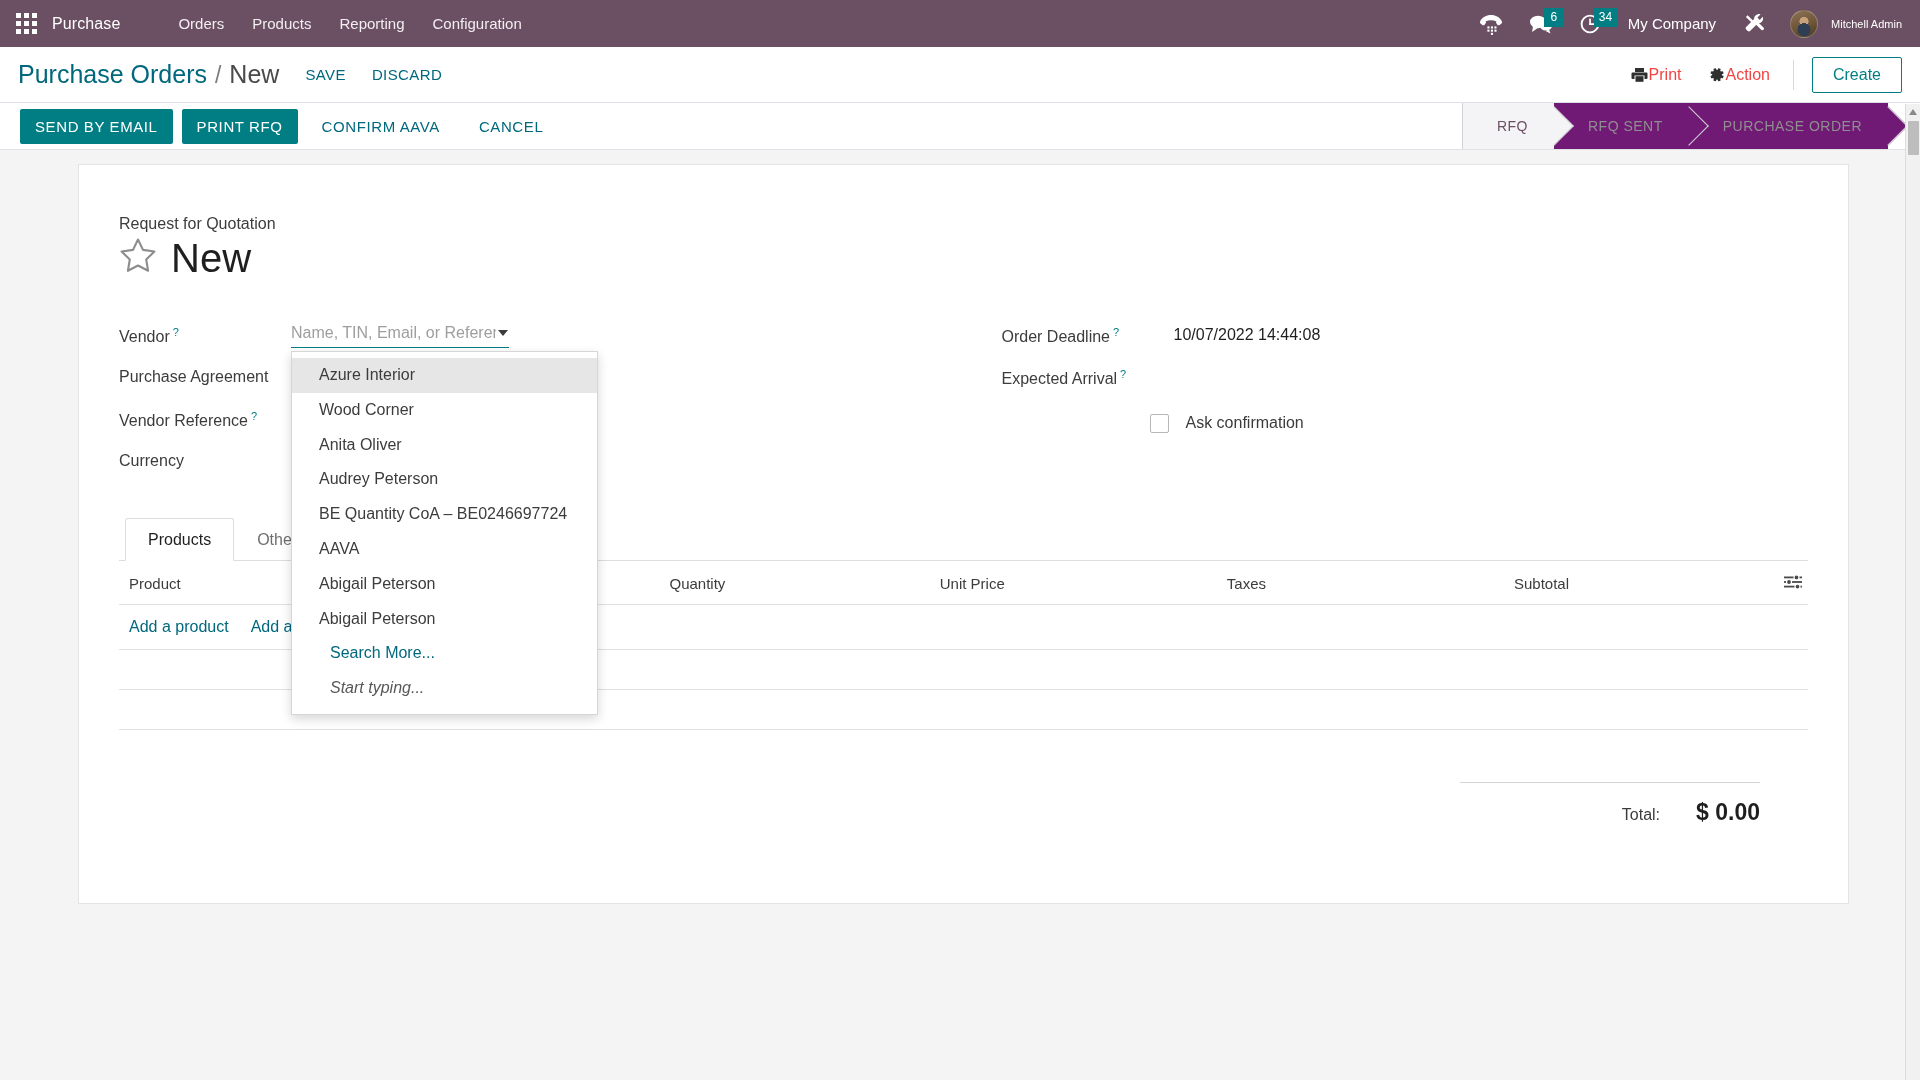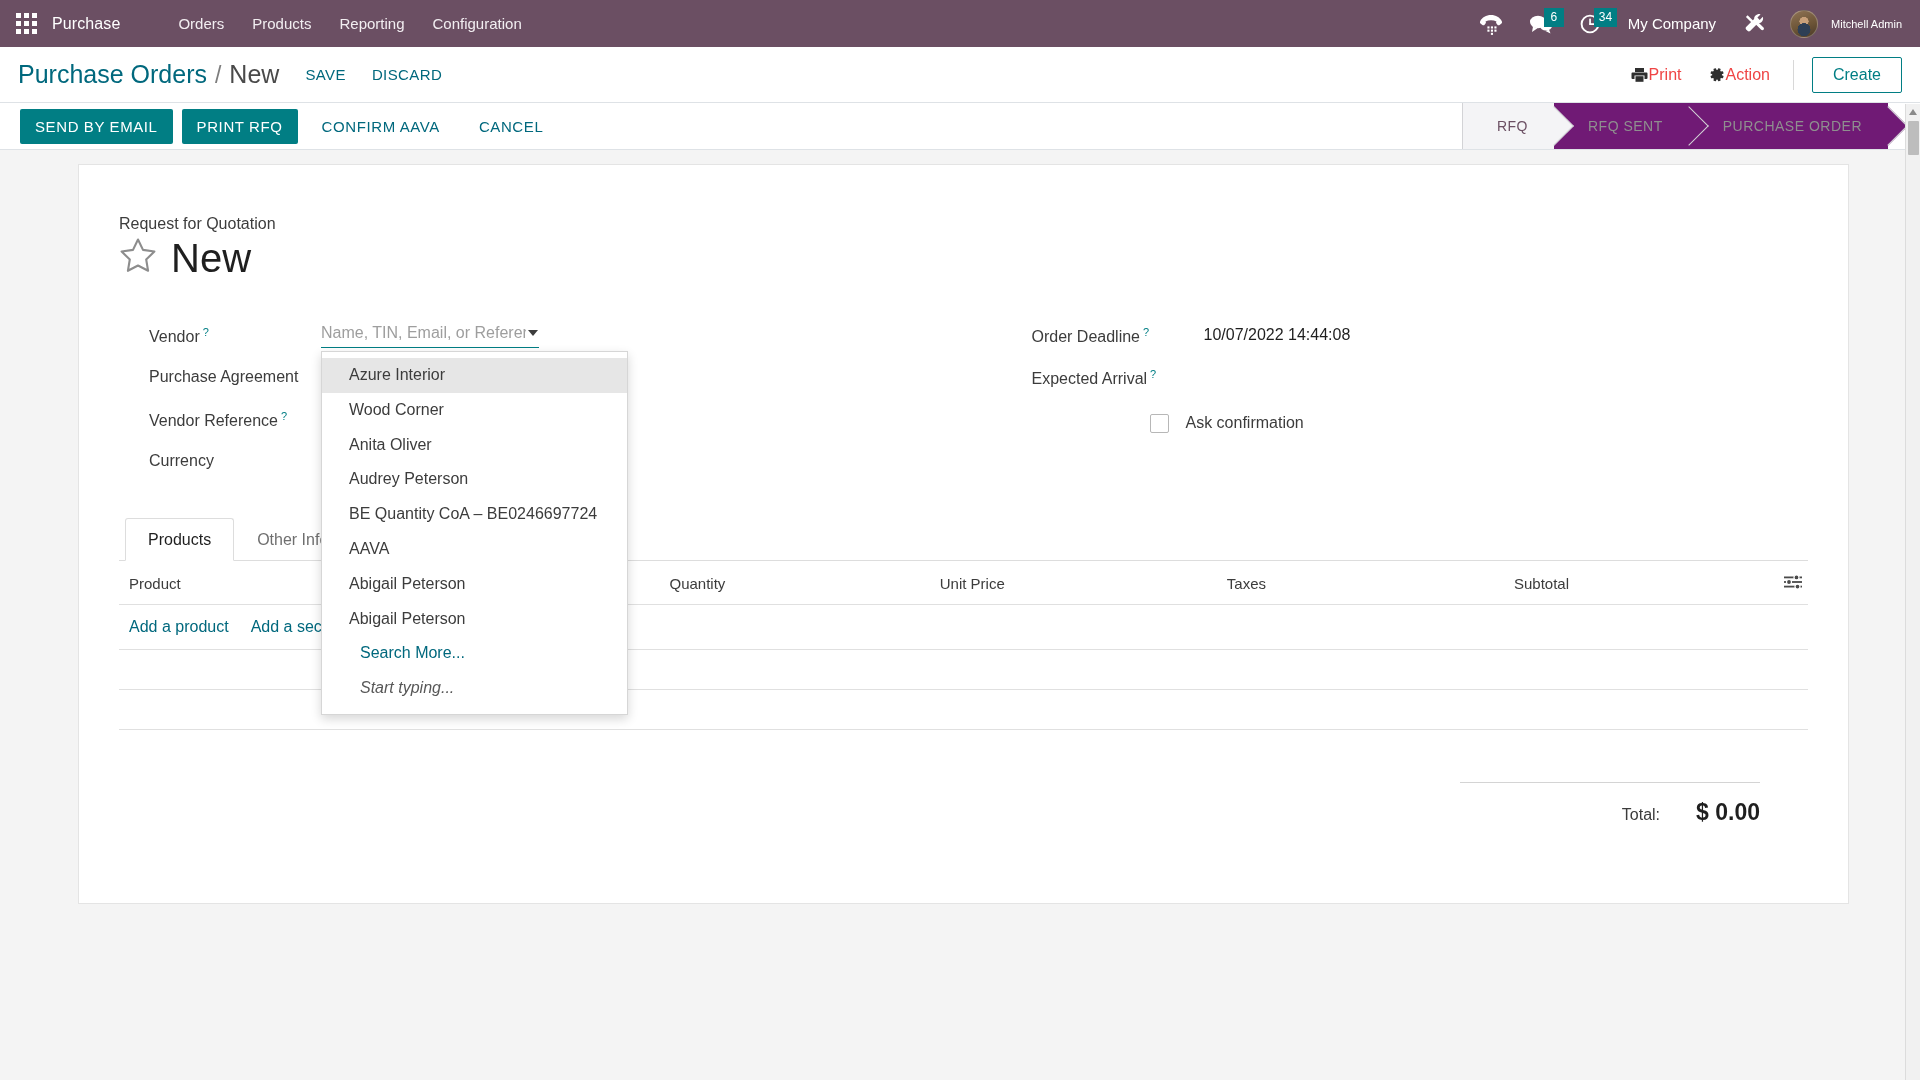--- a/index.html
+++ b/index.html
@@ -282,21 +282,20 @@
 
   #form-cols { display: flex; }
   .form-col { width: 50%; }
   .form-col.right { padding-left: 38px; }
 
   .f-row {
     display: flex;
     align-items: flex-start;
     min-height: 42px;
     margin-bottom: 0;
-    margin-left: 30px;
   }
   .f-label {
     width: 172px;
     flex: none;
     font-size: 16px;
     color: #3c3c3c;
     padding-top: 8px;
     white-space: nowrap;
   }
   .f-label .q {

